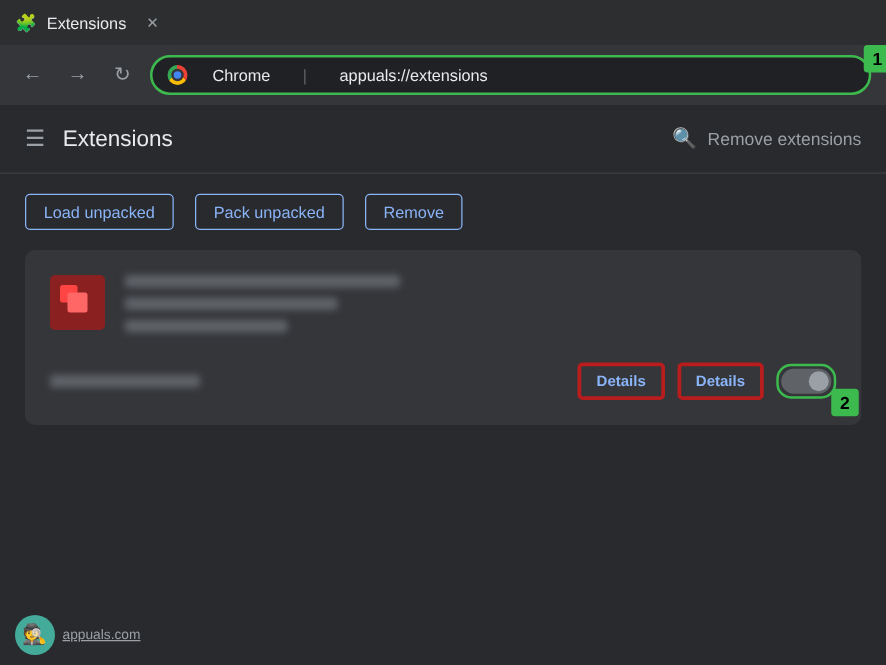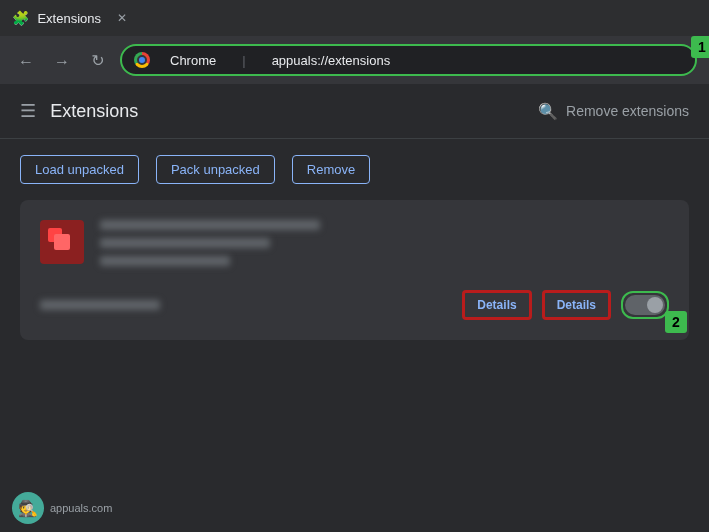--- a/index.html
+++ b/index.html
@@ -365,20 +365,21 @@
       display: flex;
       align-items: center;
       justify-content: center;
       color: white;
       font-size: 16px;
     }
 
     .watermark-text {
       color: #9aa0a6;
       font-size: 11px;
+      text-decoration: underline;
     }
   </style>
 </head>
 <body>
 
 <div class="title-bar">
   <div class="tab-area">
     <span class="tab-icon">🧩</span>
     <span class="tab-title">Extensions</span>
     <span class="tab-close">✕</span>

